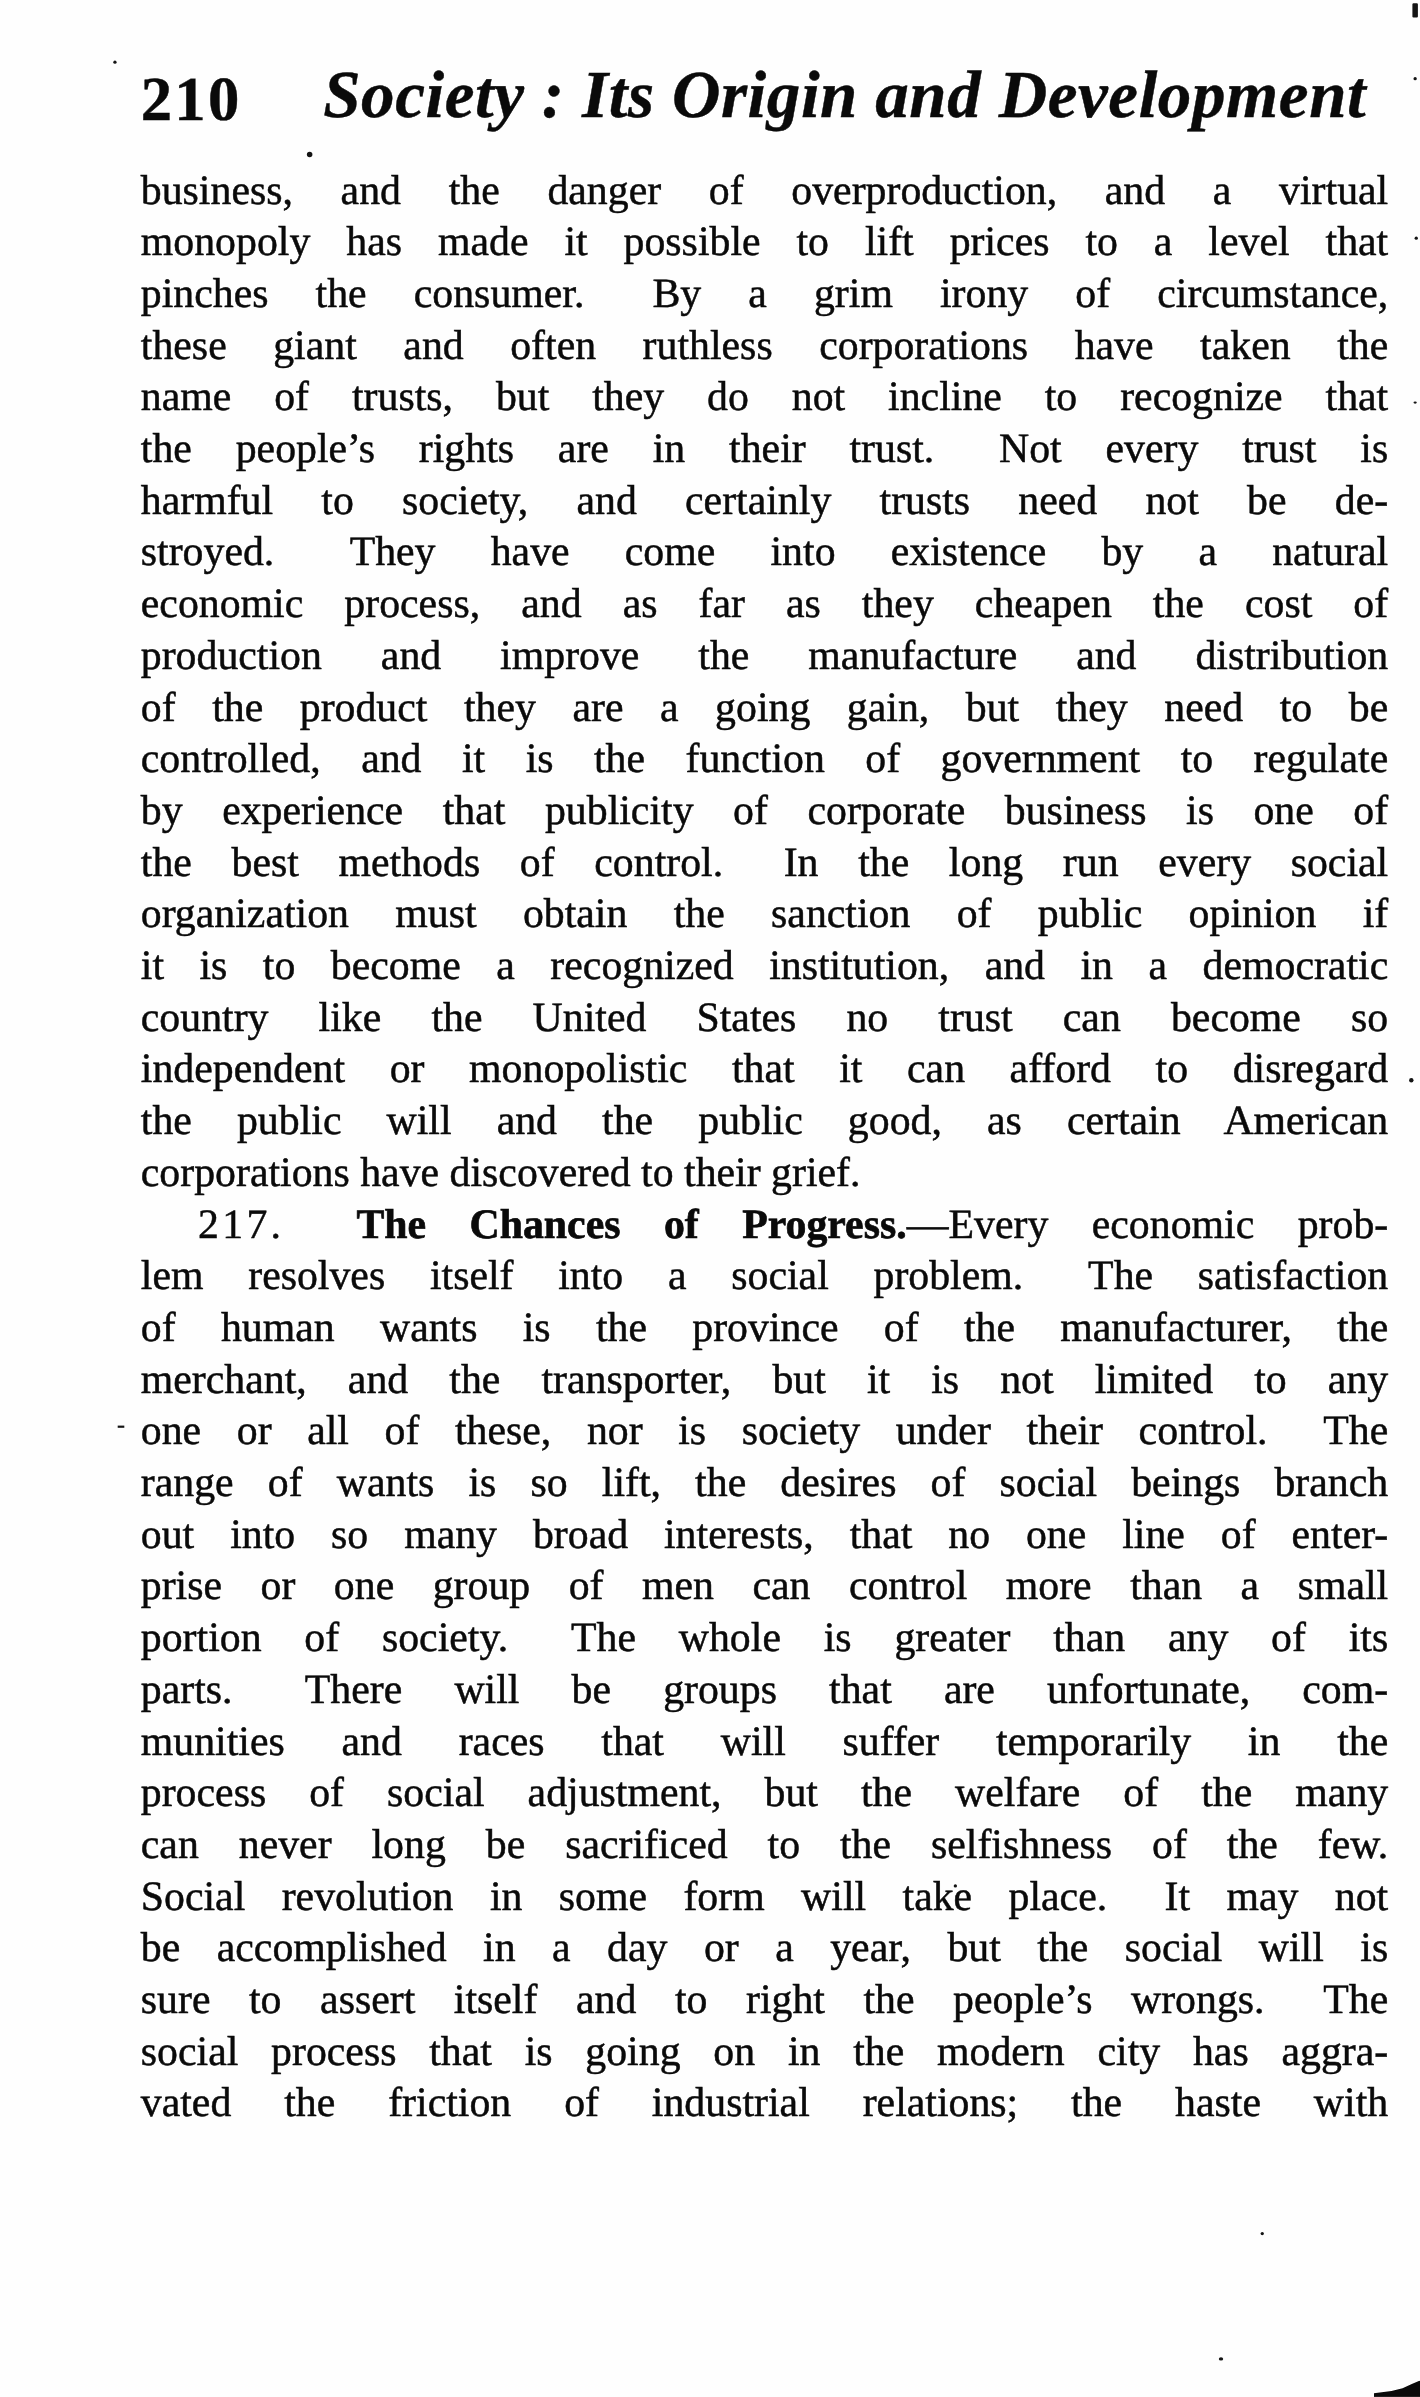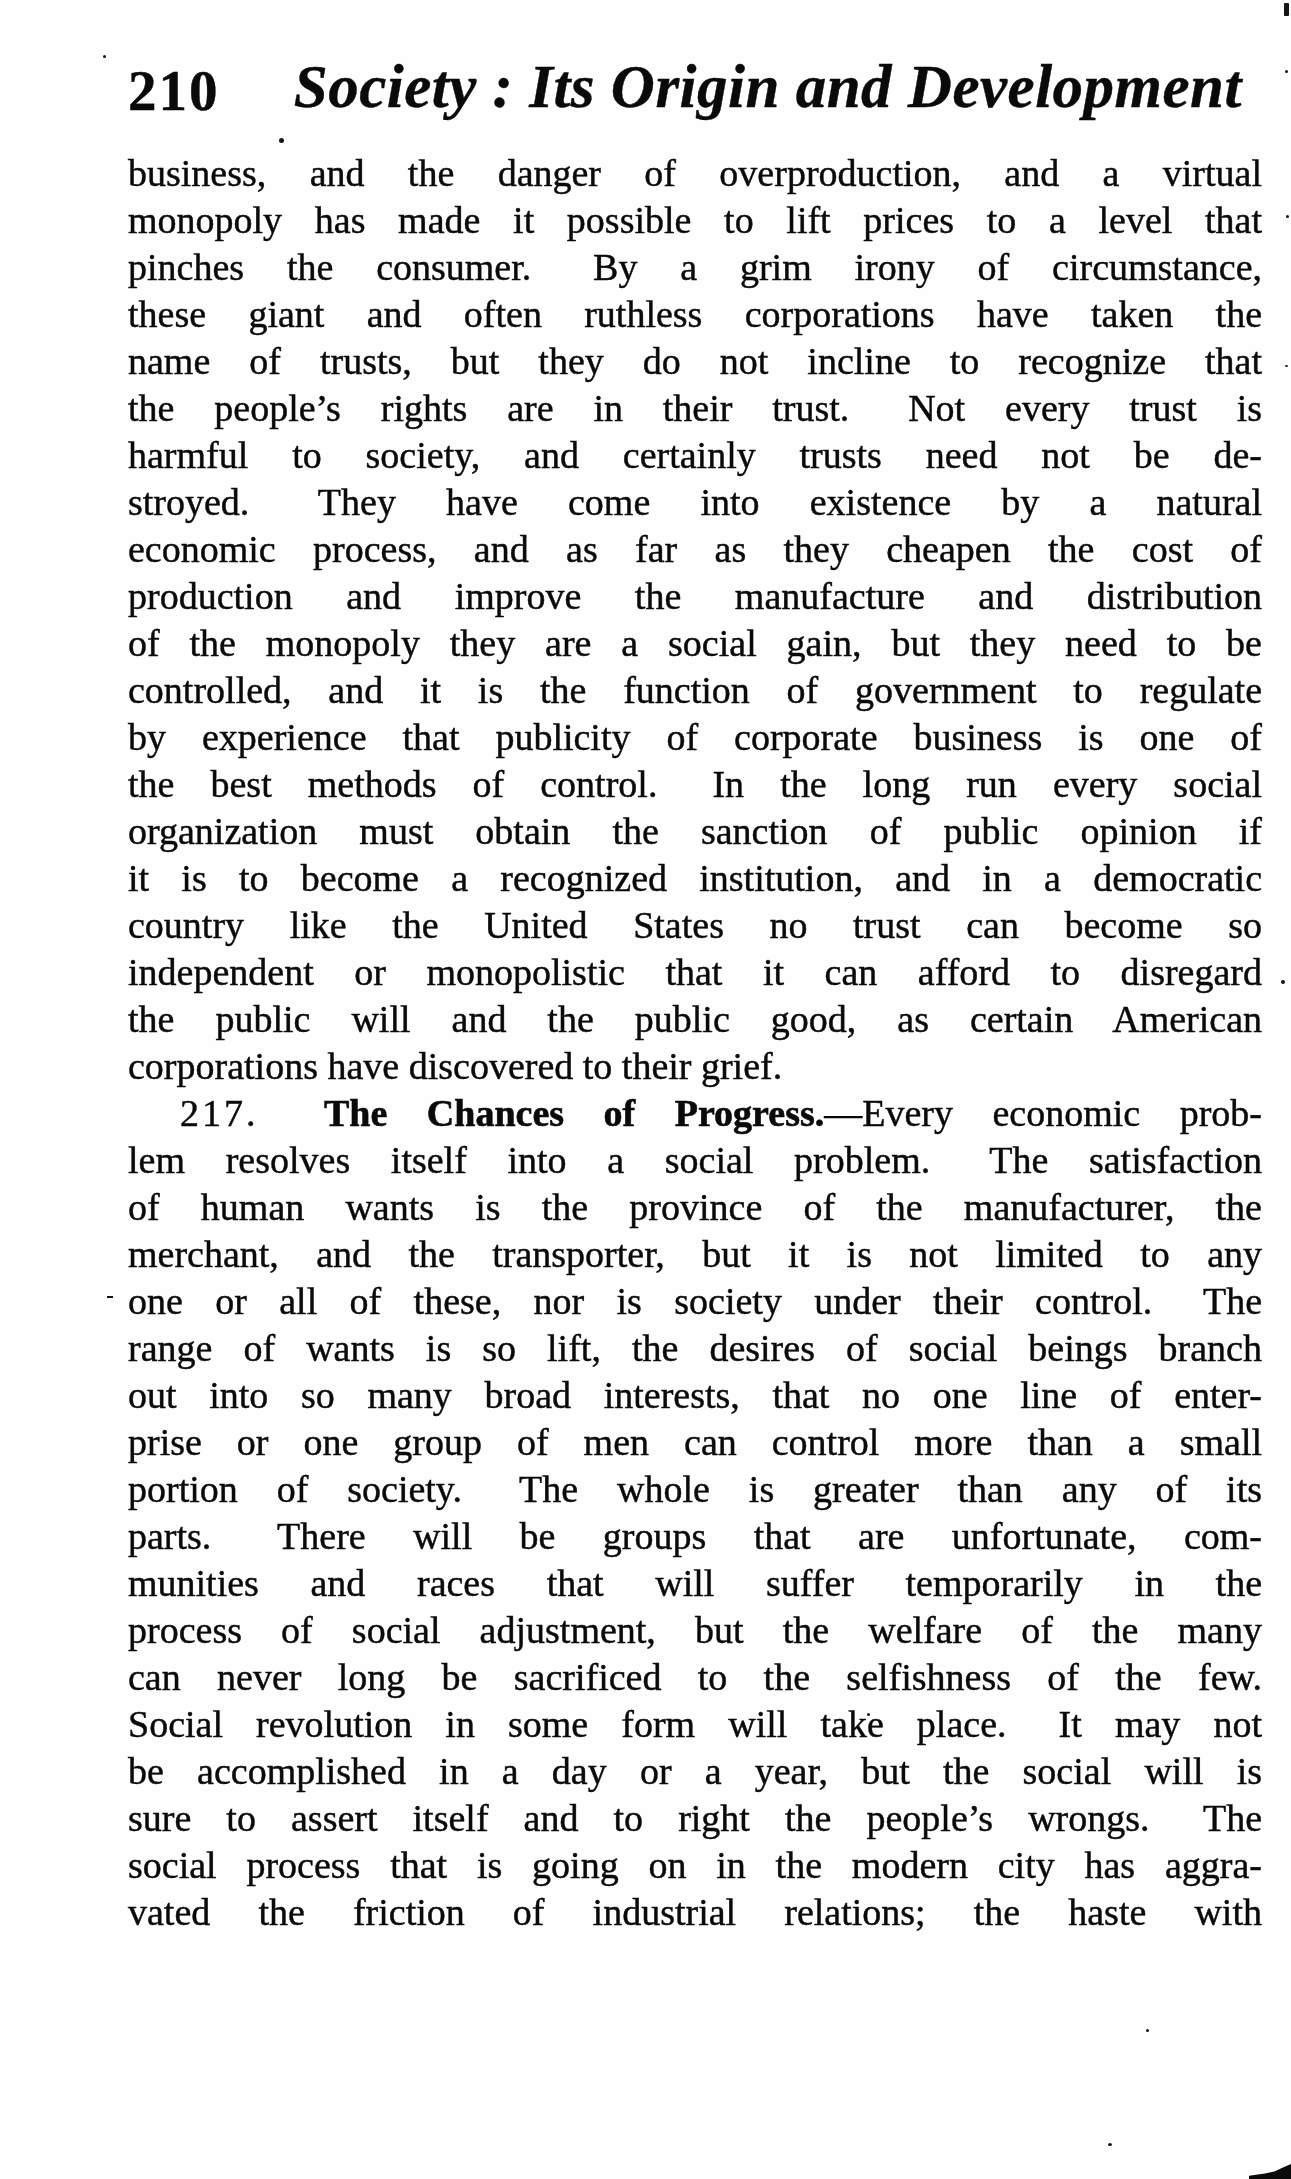--- a/index.html
+++ b/index.html
@@ -67,21 +67,21 @@
         <div class="tline">business, and the danger of overproduction, and a virtual</div>
         <div class="tline">monopoly has made it possible to lift prices to a level that</div>
         <div class="tline">pinches the consumer.  By a grim irony of circumstance,</div>
         <div class="tline">these giant and often ruthless corporations have taken the</div>
         <div class="tline">name of trusts, but they do not incline to recognize that</div>
         <div class="tline">the people’s rights are in their trust.  Not every trust is</div>
         <div class="tline">harmful to society, and certainly trusts need not be de-</div>
         <div class="tline">stroyed.  They have come into existence by a natural</div>
         <div class="tline">economic process, and as far as they cheapen the cost of</div>
         <div class="tline">production and improve the manufacture and distribution</div>
-        <div class="tline">of the monopoly they are a social gain, but they need to be</div>
+        <div class="tline">of the product they are a going gain, but they need to be</div>
         <div class="tline">controlled, and it is the function of government to regulate</div>
         <div class="tline">by experience that publicity of corporate business is one of</div>
         <div class="tline">the best methods of control.  In the long run every social</div>
         <div class="tline">organization must obtain the sanction of public opinion if</div>
         <div class="tline">it is to become a recognized institution, and in a democratic</div>
         <div class="tline">country like the United States no trust can become so</div>
         <div class="tline">independent or monopolistic that it can afford to disregard</div>
         <div class="tline">the public will and the public good, as certain American</div>
         <div class="tline left-last">corporations have discovered to their grief.</div>
       </div>

